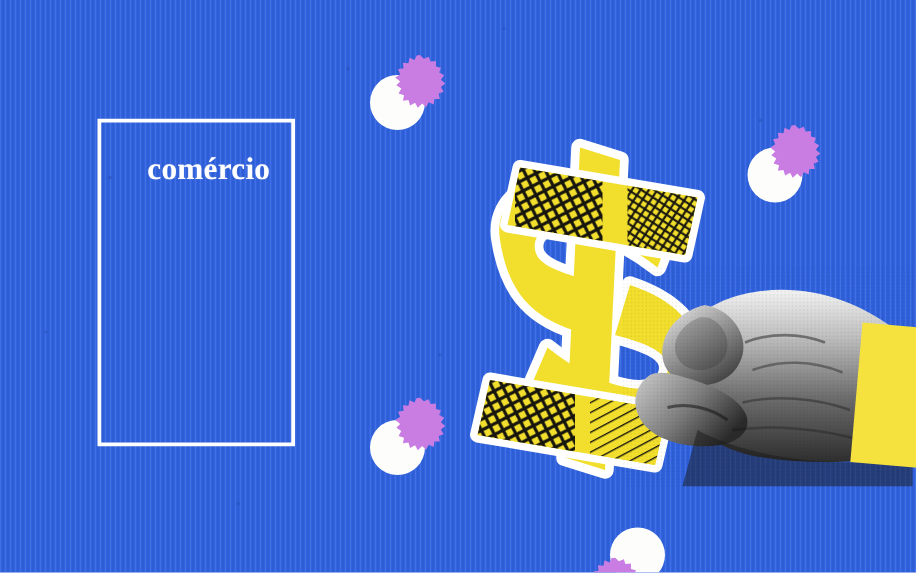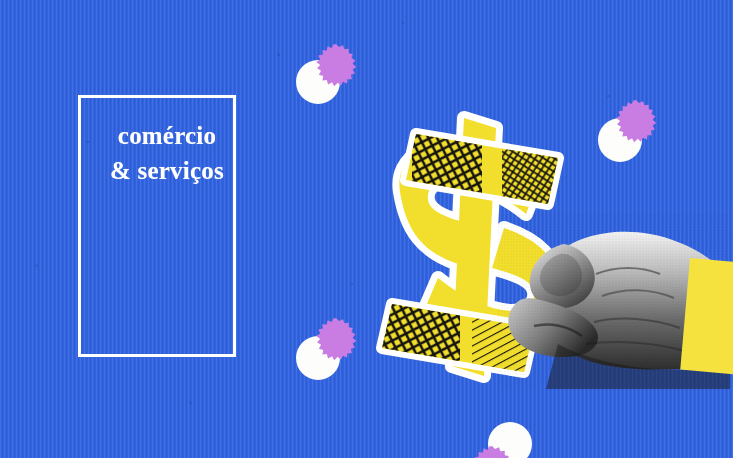--- a/index.html
+++ b/index.html
@@ -181,21 +181,20 @@
     <span class="blob-purple spiky"></span>
   </div>
   <div class="cluster c4">
     <span class="dot-white"></span>
     <span class="blob-purple spiky"></span>
   </div>
 
   <div class="frame-box"></div>
   <div class="headline">
     <span class="line">comércio</span>
-    <span class="line">&amp; serviços</span>
   </div>
 
   <div class="dollar-art">
     <svg viewBox="0 0 230 268" xmlns="http://www.w3.org/2000/svg">
       <defs>
         <pattern id="xhatch" width="11" height="11" patternUnits="userSpaceOnUse" patternTransform="rotate(18)">
           <rect width="11" height="11" fill="#f2de2c"></rect>
           <path d="M0 0 L11 11 M11 0 L0 11" stroke="#15140d" stroke-width="2.6" stroke-linecap="square"></path>
         </pattern>
         <pattern id="xhatchFine" width="8" height="8" patternUnits="userSpaceOnUse" patternTransform="rotate(-12)">

